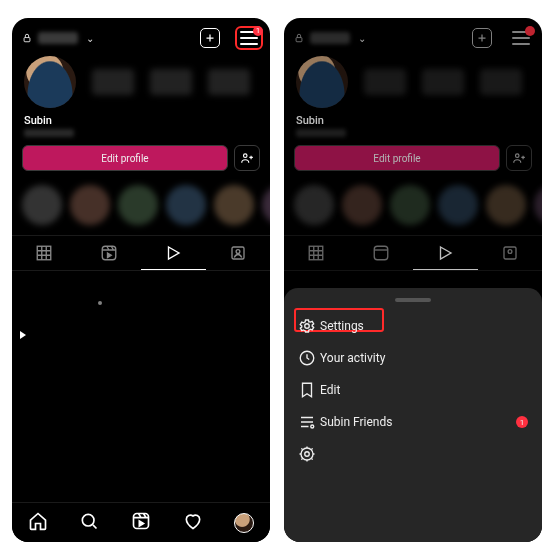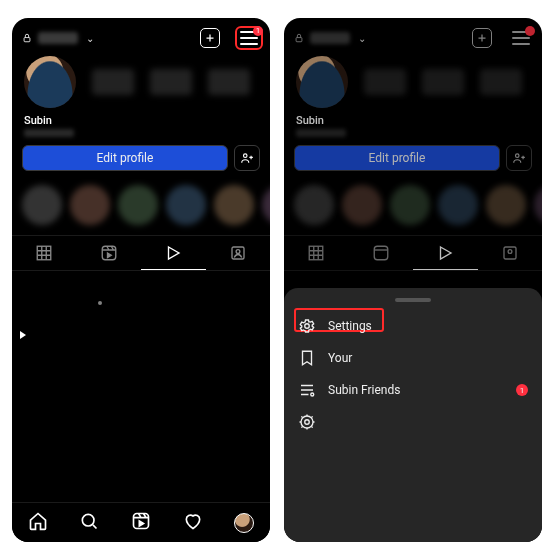--- a/index.html
+++ b/index.html
@@ -67,22 +67,22 @@
   }
   .stats { flex:1; display:flex; justify-content:space-around; }
   .stat { width: 42px; height: 26px; border-radius: 4px; background: #222; filter: blur(3px); }
   .name-block { padding: 0 22px 4px 12px; }
   .name { font-size: 11px; font-weight: 500; }
   .sub-blur { width: 50px; height: 8px; background: #2a2a2a; border-radius: 2px; filter: blur(2px); margin-top:2px;}
 
   .edit-row { display:flex; gap:6px; padding: 4px 10px 8px 10px; }
   .edit-btn {
     flex:1; border:1px solid #3a3a3a; border-radius:6px; height:26px;
-    display:flex; align-items:center; justify-content:center; color:#eee; font-size:12px;
-    background:#1d4ed8;
+    display:flex; align-items:center; justify-content:center; color:#eee; font-size:10px;
+    background:#be185d;
   }
   .adduser {
     width:26px; height:26px; border:1px solid #3a3a3a; border-radius:6px;
     display:flex; align-items:center; justify-content:center;
   }
 
   .stories { display:flex; gap:8px; padding: 6px 10px 10px 10px; overflow:hidden;}
   .story { width:40px; height:40px; border-radius:50%; background:#333; filter: blur(3px); flex-shrink:0;}
   .story:nth-child(2){background:#463028}
   .story:nth-child(3){background:#2a3a2a}
@@ -118,21 +118,21 @@
     border:1.5px solid #fff;}
 
   
   .sheet {
     position:absolute; left:0; right:0; bottom:0; top:270px;
     background:#262626; border-top-left-radius:14px; border-top-right-radius:14px;
     padding-top:10px;
   }
   .grab { width:36px;height:4px;background:#555;border-radius:2px;margin:0 auto 8px auto;}
   .menu-item {
-    display:flex; align-items:center; gap:12px; padding:7px 14px; color:#eee; font-size:12px;
+    display:flex; align-items:center; gap:4px; padding:7px 14px; color:#eee; font-size:12px;
     position:relative;
   }
   .menu-item svg{width:18px;height:18px;flex-shrink:0;}
   .menu-item .dot{
     position:absolute; right:14px; top:50%; transform:translateY(-50%);
     width:12px;height:12px;border-radius:50%;background:#ff3040;font-size:8px;
     display:flex;align-items:center;justify-content:center;
   }
   .settings-highlight{
     position:absolute; left:10px; top:20px; width:90px; height:24px;
@@ -347,23 +347,30 @@
 
     <div class="menu-item">
       <svg viewBox="0 0 24 24" fill="none" stroke="#eee" stroke-width="1.8">
           <circle cx="12" cy="12" r="3"></circle>
           <path d="M19 12a7 7 0 0 0-.1-1.2l2-1.6-2-3.4-2.4.9a7 7 0 0 0-2-.1L14 4h-4l-.5 2.6a7 7 0 0 0-2 1.1L5 6.8l-2 3.4 2 1.6A7 7 0 0 0 5 12a7 7 0 0 0 .1 1.2l-2 1.6 2 3.4 2.4-.9a7 7 0 0 0 2 1.1L10 20h4l.5-2.6a7 7 0 0 0 2-1.1l2.4.9 2-3.4-2-1.6c.1-.4.1-.8.1-1.2z"></path>
         </svg>
       <span>Settings</span>
     </div>
     <div class="menu-item">
       <svg viewBox="0 0 24 24" fill="none" stroke="#eee" stroke-width="1.8">
+          <circle cx="12" cy="12" r="9"></circle>
+          <path d="M12 7v5l3 2"></path>
+        </svg>
+      <span>Your activity</span>
+    </div>
+    <div class="menu-item">
+      <svg viewBox="0 0 24 24" fill="none" stroke="#eee" stroke-width="1.8">
           <path d="M6 3h12v18l-6-4-6 4z"></path>
         </svg>
-      <span>Your</span>
+      <span>Edit</span>
     </div>
     <div class="menu-item">
       <svg viewBox="0 0 24 24" fill="none" stroke="#eee" stroke-width="1.8">
           <path d="M4 6h16M4 12h16M4 18h10"></path>
           <circle cx="19" cy="18" r="2"></circle>
         </svg>
       <span>Subin Friends</span>
       <div class="dot">1</div>
     </div>
     <div class="menu-item">

